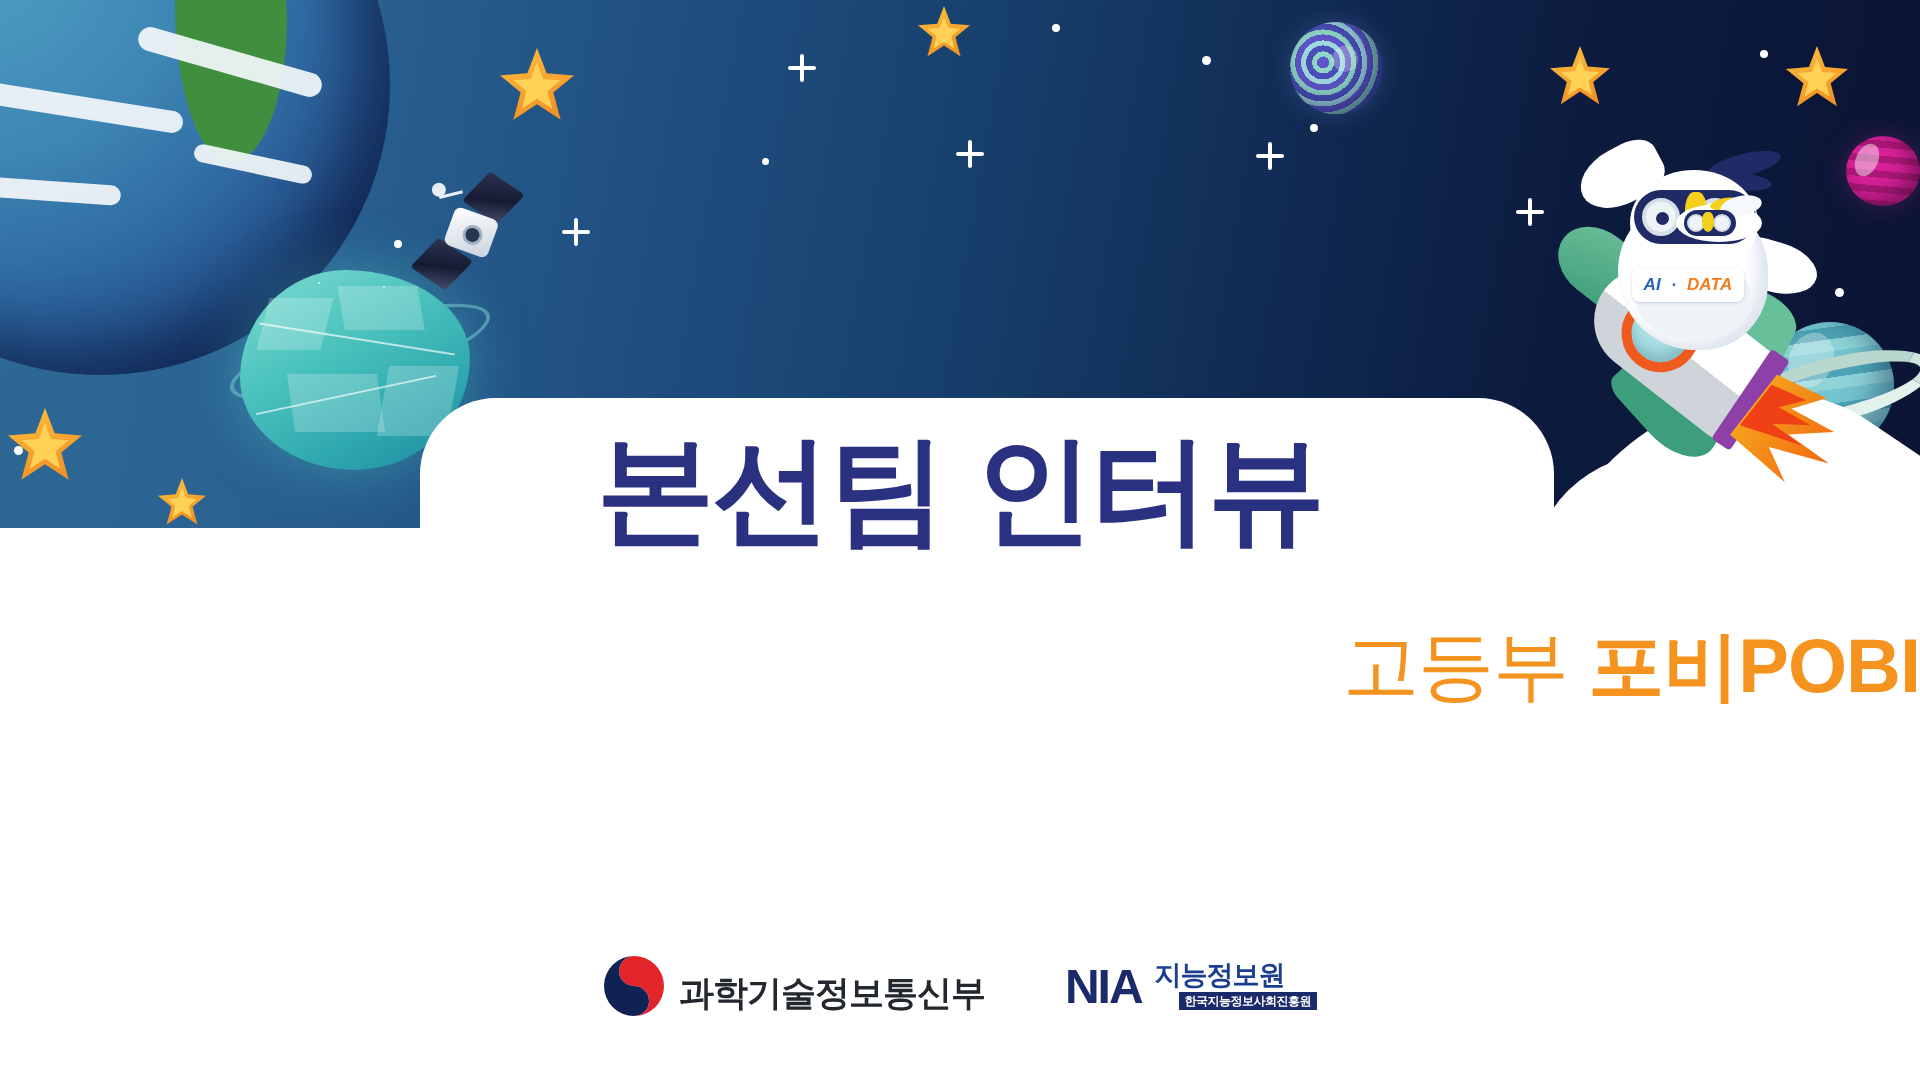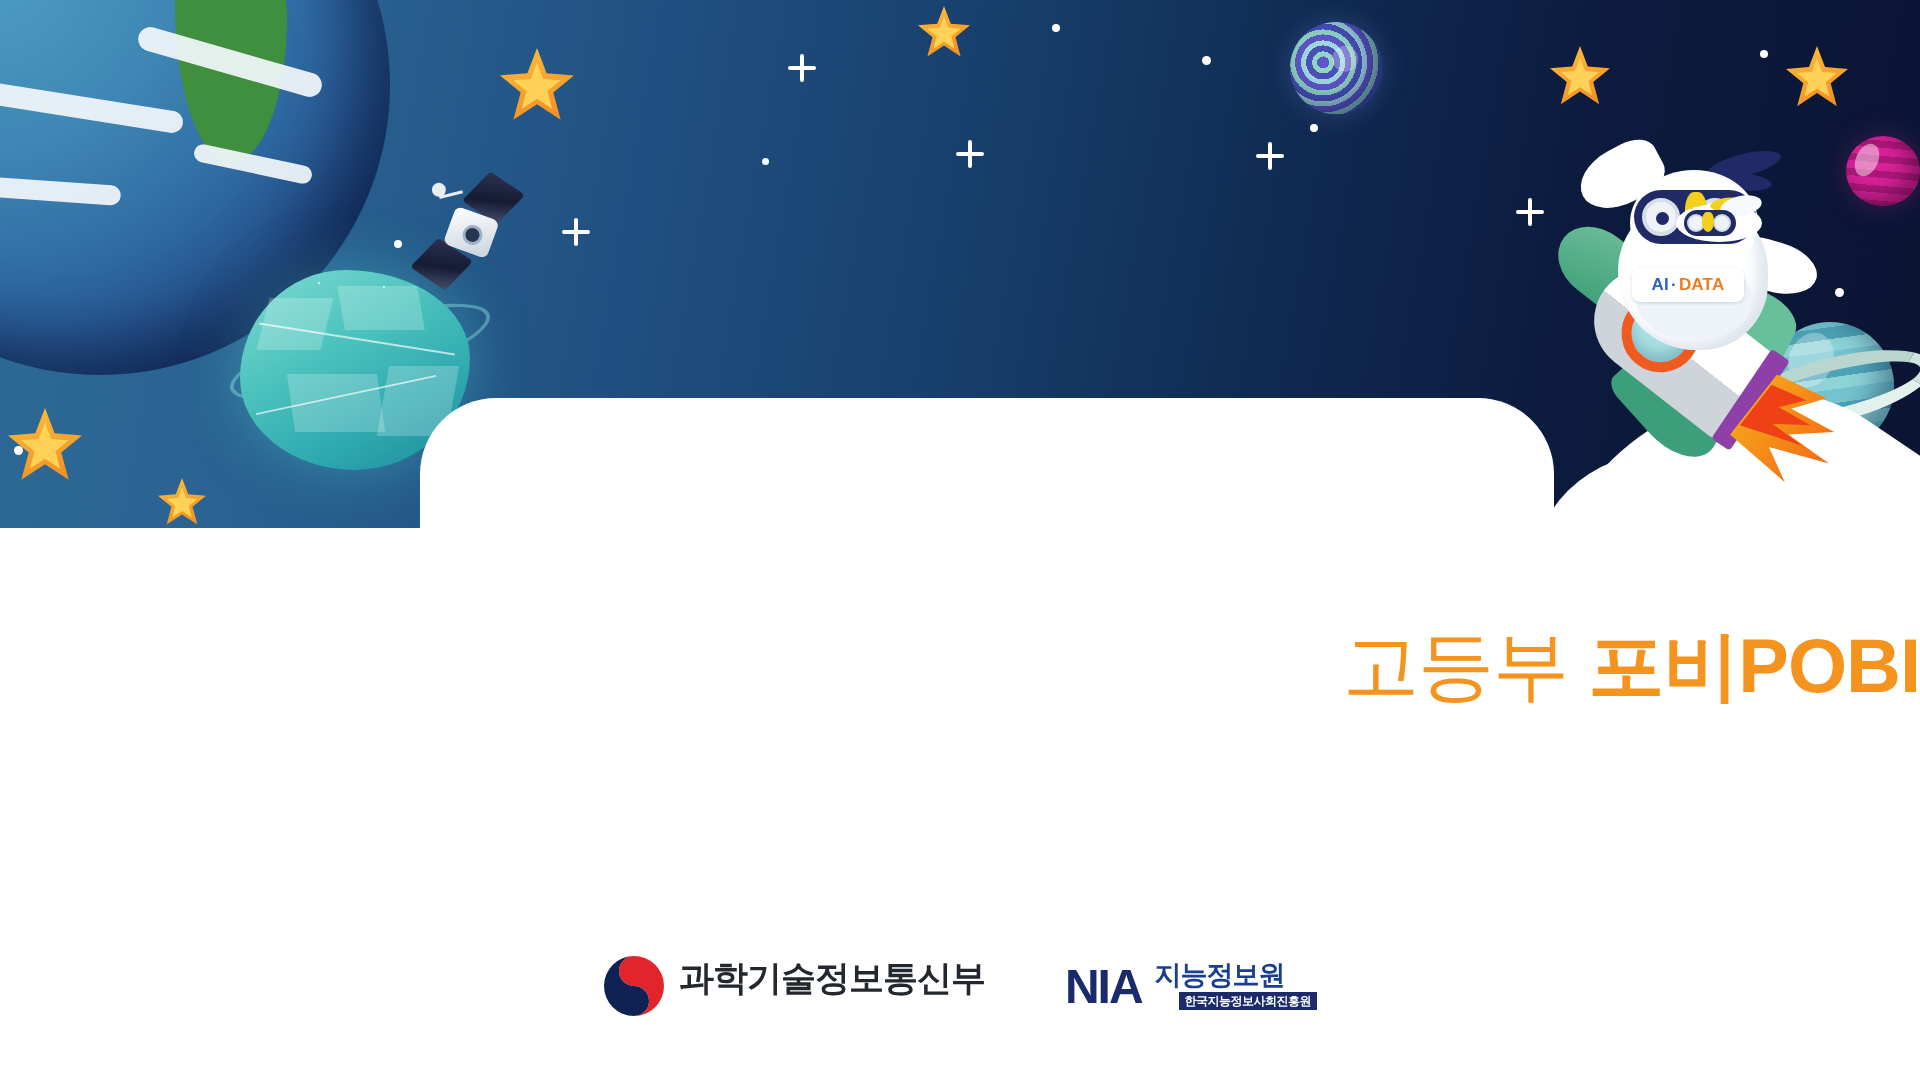--- a/index.html
+++ b/index.html
@@ -158,23 +158,24 @@
   .ms-lens{position:absolute;top:8px;width:38px;height:38px;border-radius:50%;background:#eef3f8;border:4px solid #d6dee8;}
   .ms-lens.l{left:8px;} .ms-lens.r{left:62px;}
   .ms-pupil{position:absolute;left:10px;top:10px;width:13px;height:13px;border-radius:50%;background:#1f2a66;}
   .ms-beak{position:absolute;left:101px;top:50px;width:22px;height:44px;border-radius:50% 50% 60% 60%;background:#f3d01c;}
   .ms-hair{position:absolute;left:122px;top:12px;width:76px;height:22px;border-radius:50%;background:#1f2a66;transform:rotate(-14deg);}
   .ms-hair2{position:absolute;left:118px;top:30px;width:70px;height:18px;border-radius:50%;background:#1f2a66;transform:rotate(6deg);}
   .ms-arm-up{position:absolute;left:-6px;top:6px;width:86px;height:56px;border-radius:60% 40% 40% 60%;background:#fff;transform:rotate(-28deg);}
   .ms-arm-side{position:absolute;left:148px;top:100px;width:86px;height:50px;border-radius:40% 60% 60% 40%;background:#fff;transform:rotate(16deg);}
   .ms-badge{
     position:absolute;left:48px;top:126px;width:112px;height:34px;border-radius:8px;background:#fff;
-    display:flex;align-items:center;justify-content:center;gap:2px;
+    display:flex;align-items:center;justify-content:center;gap:10px;
     font-size:17px;font-weight:bold;letter-spacing:.2px;
     box-shadow:0 1px 3px rgba(80,100,130,.25);
+    font-style:italic;
   }
   .badge-ai{color:#2d63b8;} .badge-dot{color:#2d63b8;} .badge-data{color:#f07c1e;}
 
   .chick{position:absolute;left:196px;top:78px;width:86px;height:48px;}
   .chick-body{position:absolute;left:0;top:6px;width:86px;height:38px;border-radius:50%;background:#fff;}
   .chick-wing{position:absolute;left:44px;top:-2px;width:42px;height:20px;border-radius:50%;background:#f6f9fc;transform:rotate(-12deg);}
   .chick-goggle{position:absolute;left:8px;top:12px;width:52px;height:26px;border-radius:14px;background:#1f2a66;}
   .chick-lens{position:absolute;top:4px;width:18px;height:18px;border-radius:50%;background:#eef3f8;border:2px solid #cfd9e4;}
   .chick-lens.l{left:3px;} .chick-lens.r{left:29px;}
   .chick-beak{position:absolute;left:26px;top:14px;width:12px;height:20px;border-radius:50% 50% 60% 60%;background:#f3d01c;}
@@ -202,21 +203,21 @@
     font-size:76px;color:#f5931f;letter-spacing:-1px;line-height:1;
   }
   .subline .team{font-weight:bold;}
   .subline .div{font-weight:500;}
 
   
   .logos{
     position:absolute;left:0;top:955px;width:1920px;
     display:flex;justify-content:center;align-items:center;gap:80px;
   }
-  .logo-msit{display:flex;align-items:flex-start;gap:14px;}
+  .logo-msit{display:flex;align-items:flex-end;gap:14px;}
   .taegeuk{position:relative;width:62px;height:62px;}
   .msit-text{font-size:35px;font-weight:bold;color:#23272e;letter-spacing:-1px;}
   .logo-nia{display:flex;align-items:center;gap:13px;}
   .nia-mark{font-size:48px;font-weight:bold;color:#1b2a6b;letter-spacing:-2px;}
   .nia-right{display:flex;flex-direction:column;gap:3px;align-items:stretch;}
   .nia-top{font-size:27px;font-weight:bold;color:#1b3f8f;letter-spacing:-1px;line-height:1;}
   .nia-bot{
     font-size:12px;font-weight:bold;color:#ffffff;background:#1b2a6b;
     padding:3px 6px;letter-spacing:-.5px;text-align:center;line-height:1;margin-left:24px;
   }
@@ -361,20 +362,21 @@
         </div>
         <div class="chick-beak"></div>
       </div>
     </div>
 
     <div class="panel"></div>
   </div>
 
   <div class="panel-fill"></div>
 
+  <div class="headline">본선팀 인터뷰</div>
   <div class="subline">
     <span class="div">고등부</span>
     <span> </span>
     <span class="team">포비POBI</span>
   </div>
 
   <div class="logos">
 
     <div class="logo-msit">
       <div class="taegeuk">

